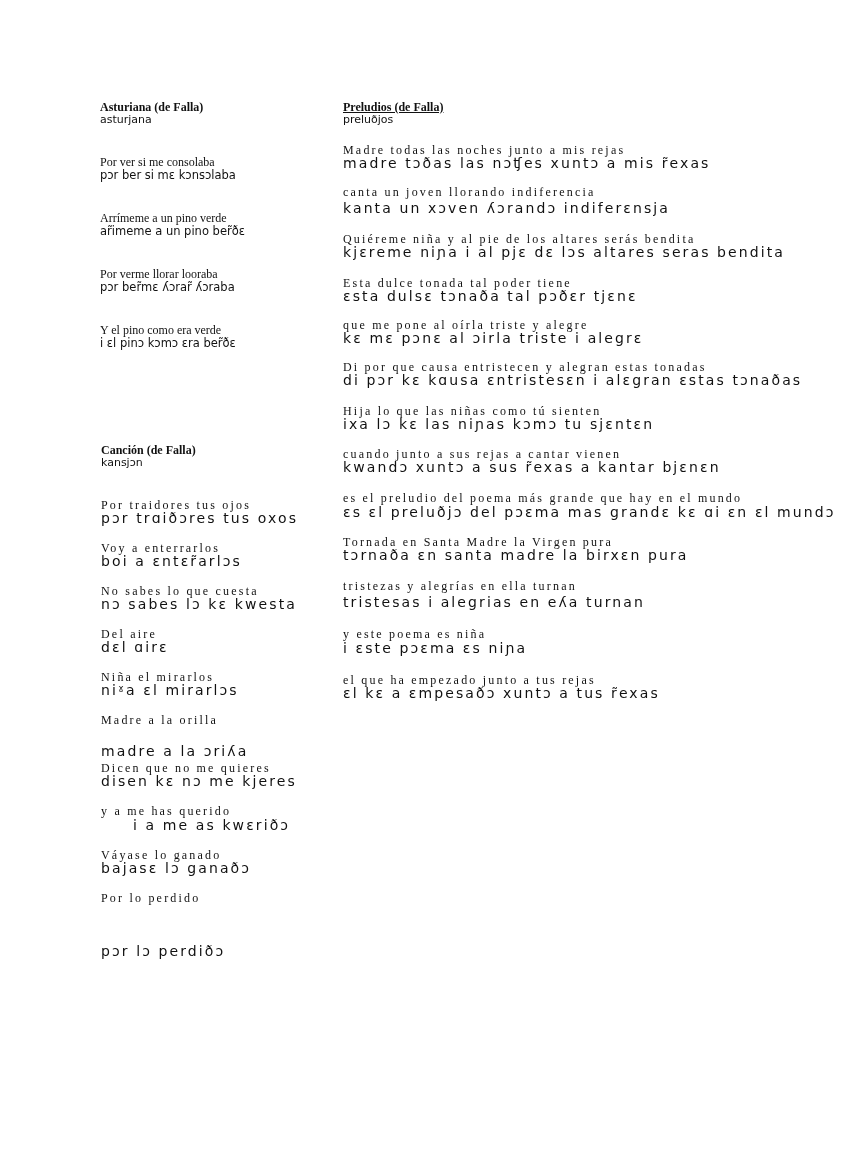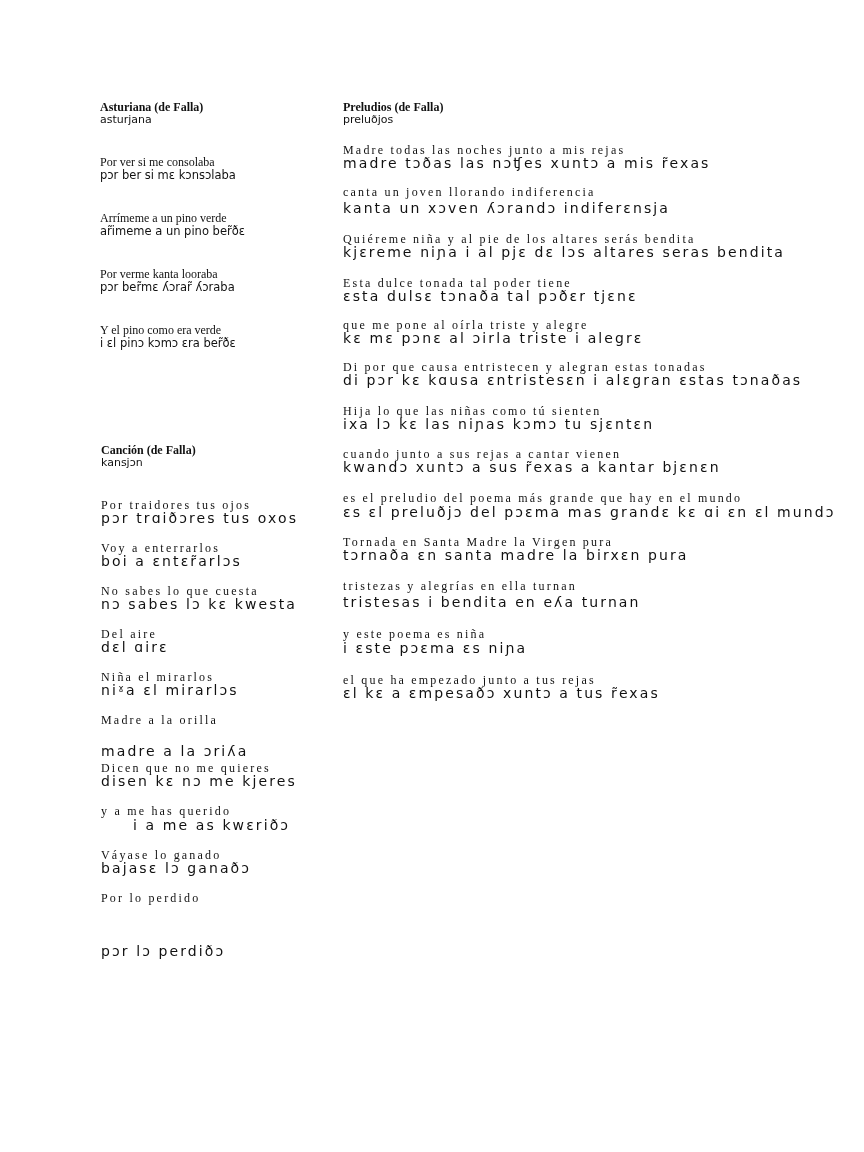--- a/index.html
+++ b/index.html
@@ -19,21 +19,21 @@
 <div class="col" style="left:100px;">
   <div class="abs title" style="top:100px;">Asturiana (de Falla)</div>
   <div class="abs ipa-title" style="top:113px;">asturjana</div>
 
   <div class="abs plain" style="top:155px;">Por ver si me consolaba</div>
   <div class="abs plain-ipa" style="top:168px;">pɔr ber si mɛ kɔnsɔlaba</div>
 
   <div class="abs plain" style="top:211px;">Arrímeme a un pino verde</div>
   <div class="abs plain-ipa" style="top:224px;">ar̃imeme a un pino ber̃ðɛ</div>
 
-  <div class="abs plain" style="top:267px;">Por verme kanta looraba</div>
+  <div class="abs plain" style="top:267px;">Por verme llorar looraba</div>
   <div class="abs plain-ipa" style="top:280px;">pɔr ber̃mɛ ʎɔrar̃ ʎɔraba</div>
 
   <div class="abs plain" style="top:323px;">Y el pino como era verde</div>
   <div class="abs plain-ipa" style="top:336px;">i ɛl pinɔ kɔmɔ ɛra ber̃ðɛ</div>
 </div>
 
 <div class="col" style="left:101px;">
   <div class="abs title" style="top:443px;">Canción  (de Falla)</div>
   <div class="abs ipa-title" style="top:456px;">kansjɔn</div>
 
@@ -62,21 +62,21 @@
   <div class="abs spaced-ipa" style="top:818px;margin-left:32px;">i a me as kwɛriðɔ</div>
 
   <div class="abs spaced" style="top:848px;">Váyase lo ganado</div>
   <div class="abs spaced-ipa" style="top:861px;">bajasɛ lɔ ganaðɔ</div>
 
   <div class="abs spaced" style="top:891px;">Por lo perdido</div>
   <div class="abs spaced-ipa" style="top:944px;">pɔr lɔ perdiðɔ</div>
 </div>
 
 <div class="col" style="left:343px;">
-  <div class="abs title" style="top:100px;">Preludios  (de Falla)</div>
+  <div class="abs title" style="top:100px;text-decoration:underline;">Preludios  (de Falla)</div>
   <div class="abs ipa-title" style="top:113px;">preluðjos</div>
 
   <div class="abs spaced" style="top:143px;">Madre todas las noches junto a mis rejas</div>
   <div class="abs spaced-ipa" style="top:156px;">madre tɔðas las nɔʧes xuntɔ a mis r̃exas</div>
 
   <div class="abs spaced" style="top:185px;">canta un joven llorando indiferencia</div>
   <div class="abs spaced-ipa" style="top:201px;">kanta un xɔven ʎɔrandɔ indiferɛnsja</div>
 
   <div class="abs spaced" style="top:232px;">Quiéreme niña y al pie de los altares serás bendita</div>
   <div class="abs spaced-ipa" style="top:245px;">kjɛreme niɲa i al pjɛ dɛ lɔs altares seras bendita</div>
@@ -96,20 +96,20 @@
   <div class="abs spaced" style="top:447px;">cuando junto a sus rejas a cantar vienen</div>
   <div class="abs spaced-ipa" style="top:460px;">kwandɔ xuntɔ a sus r̃exas a kantar bjɛnɛn</div>
 
   <div class="abs spaced" style="top:491px;">es el preludio del poema más grande que hay en el mundo</div>
   <div class="abs spaced-ipa" style="top:505px;">ɛs ɛl preluðjɔ del pɔɛma mas grandɛ kɛ ɑi ɛn ɛl mundɔ</div>
 
   <div class="abs spaced" style="top:535px;">Tornada en Santa Madre la Virgen pura</div>
   <div class="abs spaced-ipa" style="top:548px;">tɔrnaða ɛn santa madre la birxɛn pura</div>
 
   <div class="abs spaced" style="top:579px;">tristezas y alegrías en ella turnan</div>
-  <div class="abs spaced-ipa" style="top:595px;">tristesas i bendita en eʎa turnan</div>
+  <div class="abs spaced-ipa" style="top:595px;">tristesas i alegrias en eʎa turnan</div>
 
   <div class="abs spaced" style="top:627px;">y este poema es niña</div>
   <div class="abs spaced-ipa" style="top:641px;">i ɛste pɔɛma ɛs niɲa</div>
 
   <div class="abs spaced" style="top:673px;">el que ha empezado junto a tus rejas</div>
   <div class="abs spaced-ipa" style="top:686px;">ɛl kɛ a ɛmpesaðɔ xuntɔ a tus r̃exas</div>
 </div>
 
 </body></html>

